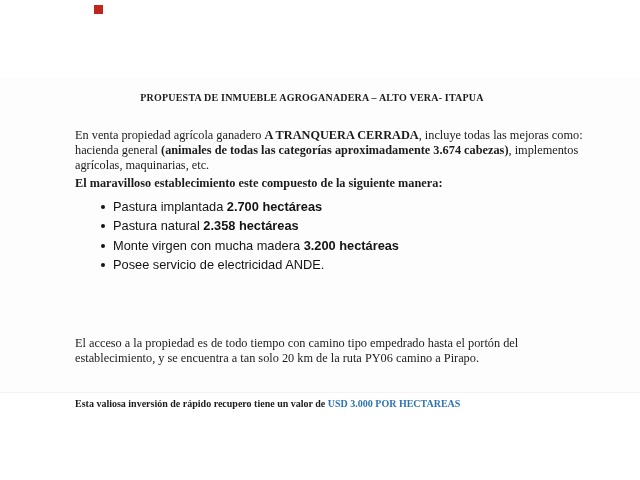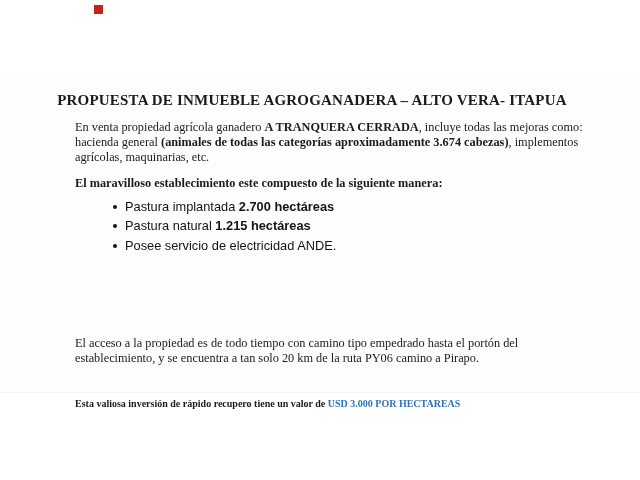--- a/index.html
+++ b/index.html
@@ -32,49 +32,49 @@
     height: 9px;
     background: #c0251b;
   }
   .doc-title {
     position: absolute;
     top: 92px;
     left: 0;
     width: 624px;
     text-align: center;
     font-weight: bold;
-    font-size: 15px;
+    font-size: 10px;
     letter-spacing: 0.2px;
     font-family: "Liberation Serif", serif;
     white-space: nowrap;
   }
   .para {
     position: absolute;
     left: 75px;
     width: 520px;
     font-size: 12.3px;
     line-height: 15px;
     white-space: pre-wrap;
     font-family: "Liberation Serif", serif;
   }
-  .para-intro { top: 120px; }
+  .para-intro { top: 128px; }
   .para-access { top: 336px; }
   .doc-subtitle {
     position: absolute;
     left: 75px;
     top: 176px;
     width: 520px;
     font-weight: bold;
     font-size: 12.3px;
     font-family: "Liberation Serif", serif;
     white-space: nowrap;
   }
   .bullet-list {
     position: absolute;
-    left: 112px;
+    left: 100px;
     top: 197px;
     width: 460px;
     margin: 0;
     padding: 0;
     list-style: none;
     font-family: "Liberation Sans", sans-serif;
     font-size: 12.8px;
     color: #141414;
   }
   .bullet-list li {
@@ -115,20 +115,21 @@
 <div class="doc-title">PROPUESTA DE INMUEBLE AGROGANADERA – ALTO VERA- ITAPUA</div>
 
 <div class="para para-intro"><span>En venta propiedad agrícola ganadero </span><span class="run-bold">A TRANQUERA CERRADA</span><span>, incluye todas las mejoras como:
 hacienda general </span><span class="run-bold">(animales de todas las categorías aproximadamente 3.674 cabezas)</span><span>, implementos
 agrícolas, maquinarias, etc.</span></div>
 
 <div class="doc-subtitle">El maravilloso establecimiento este compuesto de la siguiente manera:</div>
 
 <ul class="bullet-list">
     <li><span>Pastura implantada </span><span class="run-bold">2.700 hectáreas</span></li>
-    <li><span>Pastura natural </span><span class="run-bold">1.215 hectáreas</span></li>
+    <li><span>Pastura natural </span><span class="run-bold">2.358 hectáreas</span></li>
+    <li><span>Monte virgen con mucha madera </span><span class="run-bold">3.200 hectáreas</span></li>
     <li><span>Posee servicio de electricidad ANDE.</span></li>
   </ul>
 
 <div class="para para-access">El acceso a la propiedad es de todo tiempo con camino tipo empedrado hasta el portón del
 establecimiento, y se encuentra a tan solo 20 km de la ruta PY06 camino a Pirapo.</div>
 
 <div class="closing-line"><span class="run-bold" style="color: rgb(27, 27, 27);">Esta valiosa inversión de rápido recupero tiene un valor de </span><span class="run-bold" style="color: rgb(46, 116, 181);">USD 3.000 POR HECTAREAS</span></div>
 
 </body></html>

